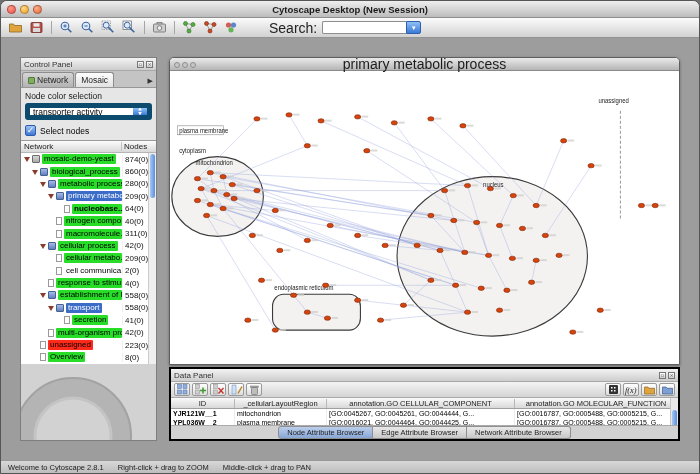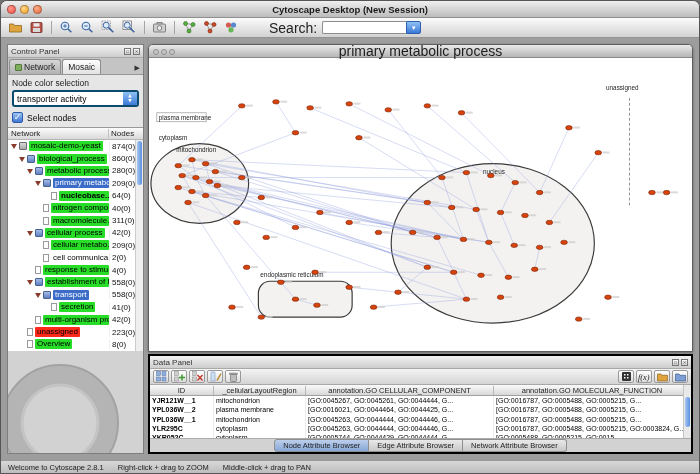--- a/index.html
+++ b/index.html
@@ -13,34 +13,34 @@
   .l-close{background:radial-gradient(circle at 35% 30%,#ff9a8a,#ee4d44)}
   .l-min{background:radial-gradient(circle at 35% 30%,#ffd98a,#f09c22)}
   .l-zoom{background:radial-gradient(circle at 35% 30%,#ffb08a,#e0643a)}
   .toolbar{height:20px;flex:none;background:linear-gradient(#fbfbfb,#d2d2d2);border-bottom:1px solid #949494;display:flex;align-items:center;padding:0 5px;gap:2px}
   .tbtn{width:19px;height:18px;border:none;background:transparent;display:flex;align-items:center;justify-content:center;padding:0;cursor:default}
   .tsep{width:1px;height:13px;background:#a5a5a5;margin:0 3px}
   .search-label{font-size:14px;color:#222;margin-left:26px;margin-right:3px}
   .search-box{display:flex;align-items:center}
   .search-input{width:84px;height:13px;font-size:8.5px;border:1px solid #8e8e8e;border-right:none;border-radius:2px 0 0 2px;padding:0 3px;background:#fff;outline:none}
   .search-drop{width:15px;height:13px;background:linear-gradient(#8fc1f5,#3a79d6);border:1px solid #2d5fae;border-radius:0 2px 2px 0;display:flex;align-items:center;justify-content:center;color:#fff;font-size:7px;font-family:"DejaVu Sans",sans-serif}
-  .main{flex:1;display:flex;padding:6px;gap:4px;background:#9d9d9d;min-height:0}
+  .main{flex:1;display:flex;padding:19px;gap:12px;background:#9d9d9d;min-height:0}
   
   .control-panel{width:137px;flex:none;display:flex;flex-direction:column;background:#e6e6e6;border:1px solid #7e7e7e;min-height:0}
   .panel-head{height:13px;flex:none;background:linear-gradient(#f3f3f3,#cdcdcd);border-bottom:1px solid #a8a8a8;display:flex;align-items:center;padding:0 3px;font-size:8px;color:#333}
   .mini-btns{margin-left:auto;display:flex;gap:2px}
   .mini-btn{width:7px;height:7px;border:1px solid #777;background:linear-gradient(#fff,#ccc);font-size:5px;line-height:5px;text-align:center;color:#555;font-family:"DejaVu Sans",sans-serif}
   .cp-tabs{height:17px;flex:none;display:flex;align-items:flex-end;background:#c4c4c4;border-bottom:1px solid #979797;padding:0 1px;gap:1px}
   .cp-tab{font-size:8.5px;padding:2px 5px;border:1px solid #8d8d8d;border-bottom:none;border-radius:3px 3px 0 0;background:linear-gradient(#d6d6d6,#b2b2b2);display:flex;align-items:center;gap:2px;color:#222;white-space:nowrap}
   .cp-tab.selected{background:linear-gradient(#fdfdfd,#e2e2e2)}
   .tab-ic{width:7px;height:7px;background:#7fae5f;border:1px solid #4f7a38;border-radius:1px;display:inline-block}
   .tab-arrow{margin-left:auto;font-size:7px;color:#333;padding:0 2px 2px 0;font-family:"DejaVu Sans",sans-serif}
   .cp-section{flex:none;background:#e6e6e6;padding:3px 4px 4px}
   .cp-label{font-size:8.5px;color:#1a1a1a;margin-bottom:2px}
-  .dropdown{height:17px;background:#fff;border:2px solid #0c4a6e;border-radius:3px;display:flex;align-items:center;overflow:hidden}
+  .dropdown{height:17px;background:#fff;border:5px solid #0c4a6e;border-radius:3px;display:flex;align-items:center;overflow:hidden}
   .dropdown-value{flex:1;font-size:8.5px;padding:0 3px;white-space:nowrap;overflow:hidden}
   .dropdown-btn{width:14px;height:100%;background:linear-gradient(#8fc1f5,#3a79d6);display:flex;flex-direction:column;align-items:center;justify-content:center;color:#fff;font-size:4.5px;line-height:4.5px;font-family:"DejaVu Sans",sans-serif}
   .checkbox-row{display:flex;align-items:center;gap:4px;margin-top:5px}
   .checkbox{width:11px;height:11px;border-radius:2px;background:linear-gradient(#9cc3f2,#3e76d4);border:1px solid #2d5cab;color:#fff;font-size:9px;line-height:9px;text-align:center;font-weight:bold;font-family:"DejaVu Sans",sans-serif}
   .checkbox-label{font-size:8.5px}
   .tree{flex:none;background:#fff;border-top:1px solid #999;display:flex;flex-direction:column;position:relative;overflow:hidden}
   .tree-header{height:12px;flex:none;display:flex;background:linear-gradient(#fcfcfc,#d9d9d9);border-bottom:1px solid #b5b5b5;font-size:8px;color:#222;align-items:center}
   .th-network{flex:1;padding-left:3px;border-right:1px solid #c2c2c2}
   .th-nodes{width:34px;flex:none;padding-left:2px}
   .tree-row{height:12.4px;display:flex;align-items:center;font-size:8px;cursor:default}

